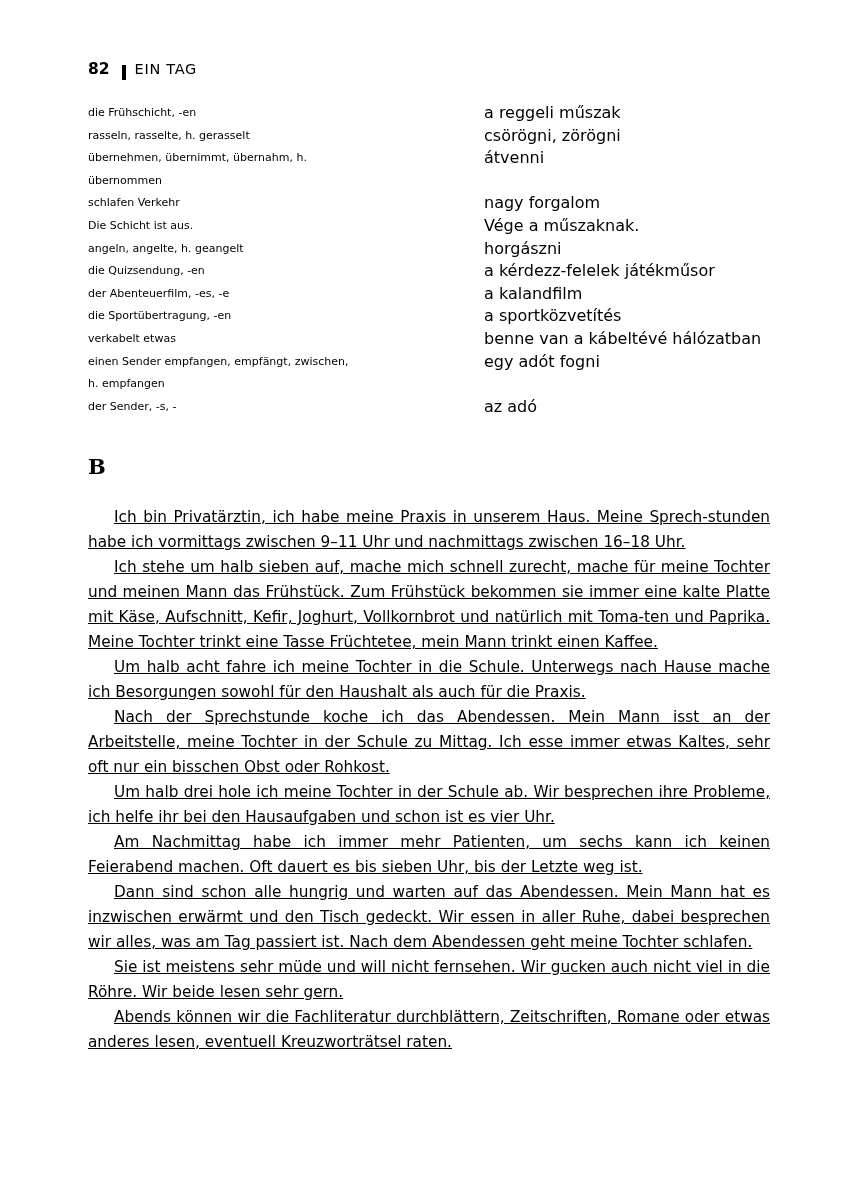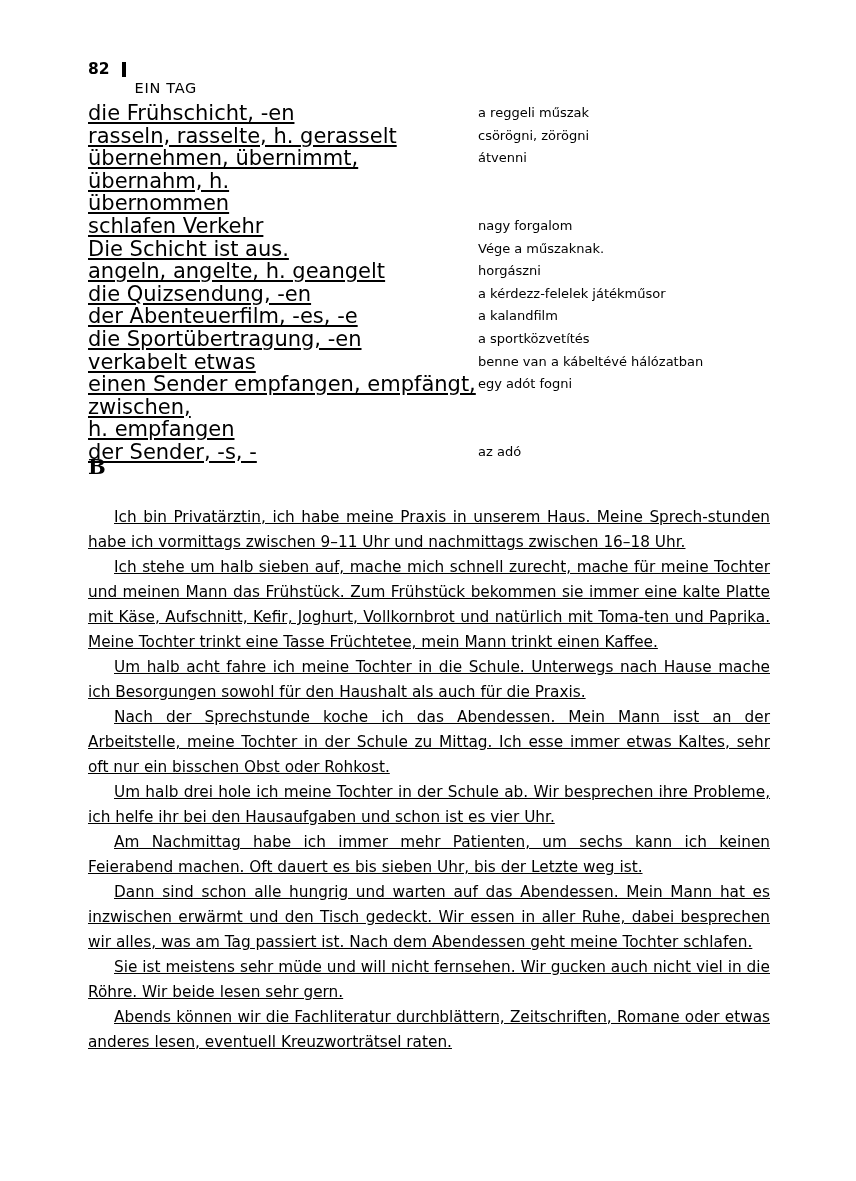--- a/index.html
+++ b/index.html
@@ -22,21 +22,21 @@
     height: 1181px;
     box-sizing: border-box;
     padding: 0;
   }
   
   .runhead {
     position: absolute;
     left: 88px;
     top: 58px;
     display: flex;
-    align-items: center;
+    align-items: flex-end;
     gap: 0px;
     height: 22px;
   }
   .runhead .folio {
     font-weight: bold;
     font-size: 15.5px;
     letter-spacing: 0px;
     line-height: 22px;
   }
   .runhead .rule {
@@ -60,28 +60,28 @@
     width: 686px;
   }
   .vrow {
     display: flex;
     align-items: flex-start;
     min-height: 22px;
   }
   .vrow .de {
     width: 390px;
     flex: 0 0 390px;
-    font-size: 21px;
+    font-size: 11px;
     line-height: 22.6px;
-    text-decoration: underline;
   }
   .vrow .hu {
     flex: 1 1 auto;
-    font-size: 13px;
+    font-size: 16px;
     line-height: 22.6px;
+    margin-left: 6px;
   }
   .vrow.cont .de { }
 
   
   .sec-letter {
     position: absolute;
     left: 88px;
     top: 455px;
     font-family: "DejaVu Serif", serif;
     font-weight: bold;

